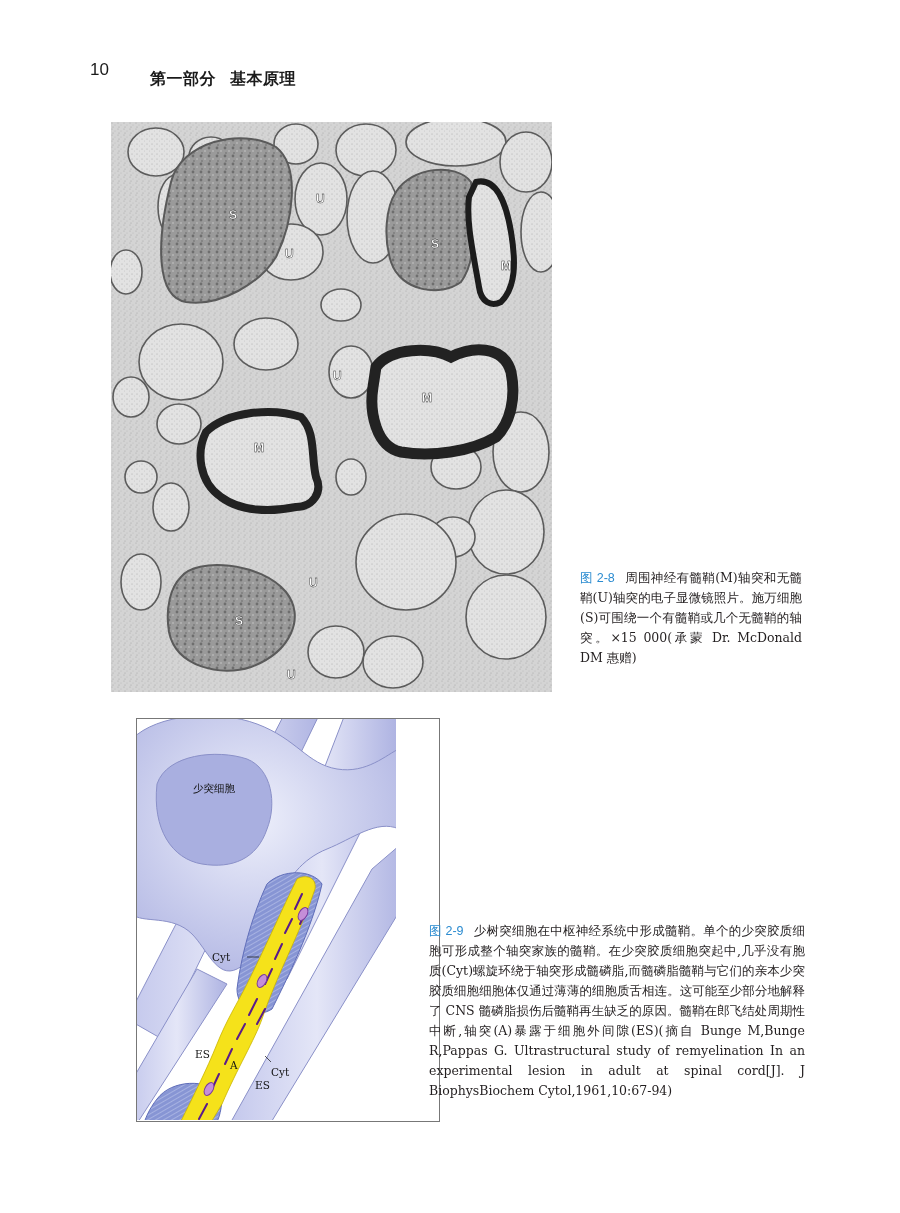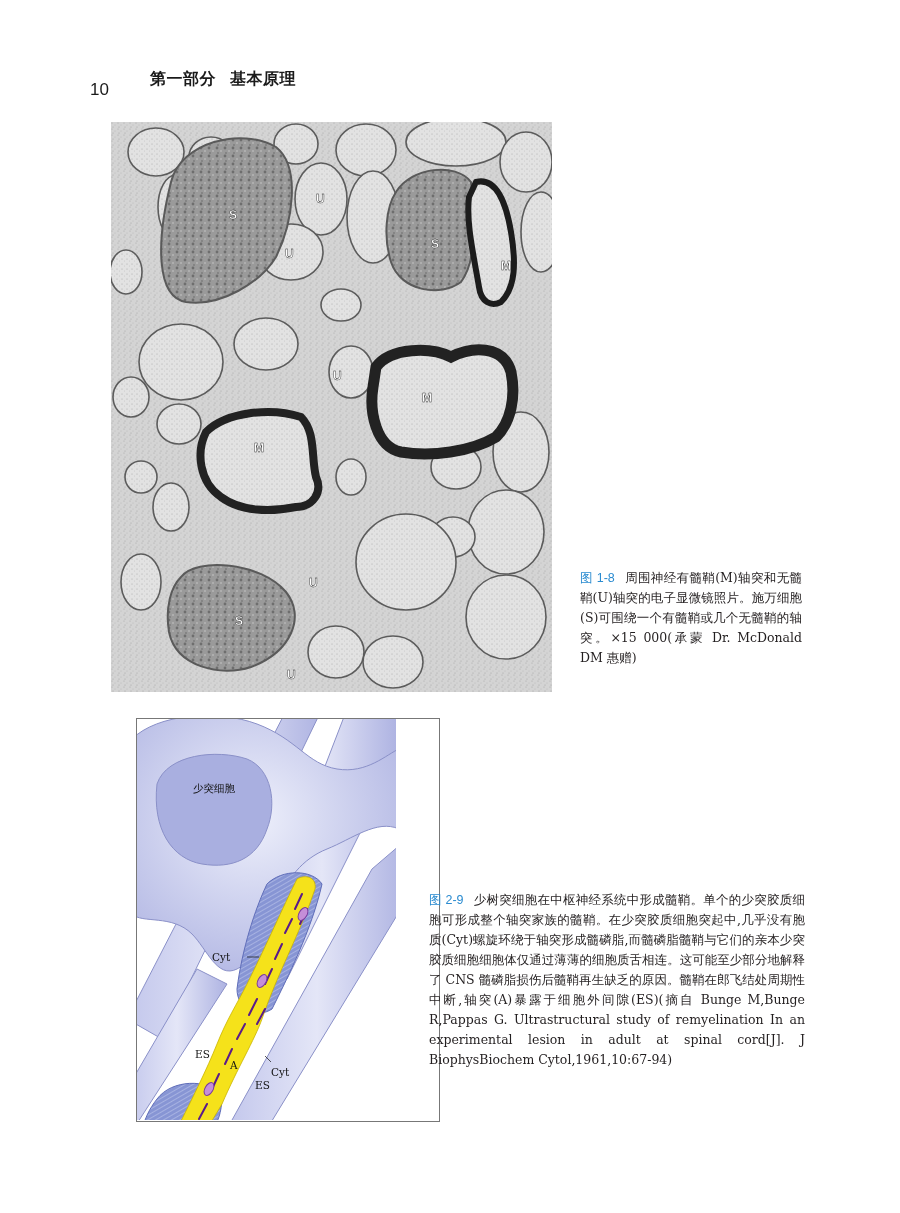--- a/index.html
+++ b/index.html
@@ -1,21 +1,21 @@
 <!DOCTYPE html>
 <html><head>
 <meta charset="utf-8">
 <style>
   html, body { margin: 0; padding: 0; }
   body {
     width: 900px; height: 1213px; background: #ffffff; position: relative; overflow: hidden;
     font-family: "DejaVu Serif", "Liberation Serif", serif; color: #231f20;
   }
   .page-number {
-    position: absolute; left: 90px; top: 80px; font-family: "Liberation Sans", sans-serif;
+    position: absolute; left: 90px; top: 60px; font-family: "Liberation Sans", sans-serif;
     font-size: 17px; color: #1a1a1a;
   }
   .running-head {
     position: absolute; left: 150px; top: 69px; font-family: "DejaVu Sans", sans-serif;
     font-size: 16px; color: #1a1a1a; letter-spacing: 0.5px; font-weight: bold;
   }
   .running-head .gap { display: inline-block; width: 14px; }
 
   
   .micrograph {
@@ -29,21 +29,21 @@
   }
 
   .caption {
     position: absolute; font-size: 12.5px; line-height: 20px; color: #231f20;
     text-align: justify;
   }
   .caption .fig-label {
     font-family: "Liberation Sans", sans-serif; color: #2a8bd0; margin-right: 10px;
   }
   .caption-28 { left: 580px; top: 568px; width: 222px; }
-  .caption-29 { left: 429px; top: 890px; width: 376px; }
+  .caption-29 { left: 429px; top: 921px; width: 376px; }
 
   
   .diagram {
     position: absolute; left: 136px; top: 718px; width: 304px; height: 404px;
     border: 1.5px solid #777; box-sizing: border-box; background: #ffffff; overflow: hidden;
   }
   .diag-label {
     font-family: "DejaVu Serif", "Liberation Serif", serif; font-size: 10.5px; fill: #111;
   }
 </style>
@@ -130,21 +130,21 @@
     <text class="em-label" x="390" y="148">M</text>
     <text class="em-label" x="222" y="258">U</text>
     <text class="em-label" x="311" y="280">M</text>
     <text class="em-label" x="143" y="330">M</text>
     <text class="em-label" x="198" y="465">U</text>
     <text class="em-label" x="124" y="503">S</text>
     <text class="em-label" x="176" y="557">U</text>
   </svg>
 </div>
 
-<div class="caption caption-28"><span class="fig-label">图 1-8</span><span>周围神经有髓鞘(M)轴突和无髓鞘(U)轴突的电子显微镜照片。施万细胞(S)可围绕一个有髓鞘或几个无髓鞘的轴突。×15 000(承蒙 Dr. McDonald DM 惠赠)</span></div>
+<div class="caption caption-28"><span class="fig-label">图 2-8</span><span>周围神经有髓鞘(M)轴突和无髓鞘(U)轴突的电子显微镜照片。施万细胞(S)可围绕一个有髓鞘或几个无髓鞘的轴突。×15 000(承蒙 Dr. McDonald DM 惠赠)</span></div>
 
 <div class="diagram">
   <svg width="259" height="401" viewBox="0 0 259 401" xmlns="http://www.w3.org/2000/svg">
     <defs>
       <radialGradient id="cellGrad" cx="0.45" cy="0.4" r="0.7">
         <stop offset="0" stop-color="#eef0fb"></stop>
         <stop offset="1" stop-color="#aeb3e2"></stop>
       </radialGradient>
       <linearGradient id="tubeGrad" x1="0" y1="0" x2="1" y2="0">
         <stop offset="0" stop-color="#c3c7ec"></stop>

